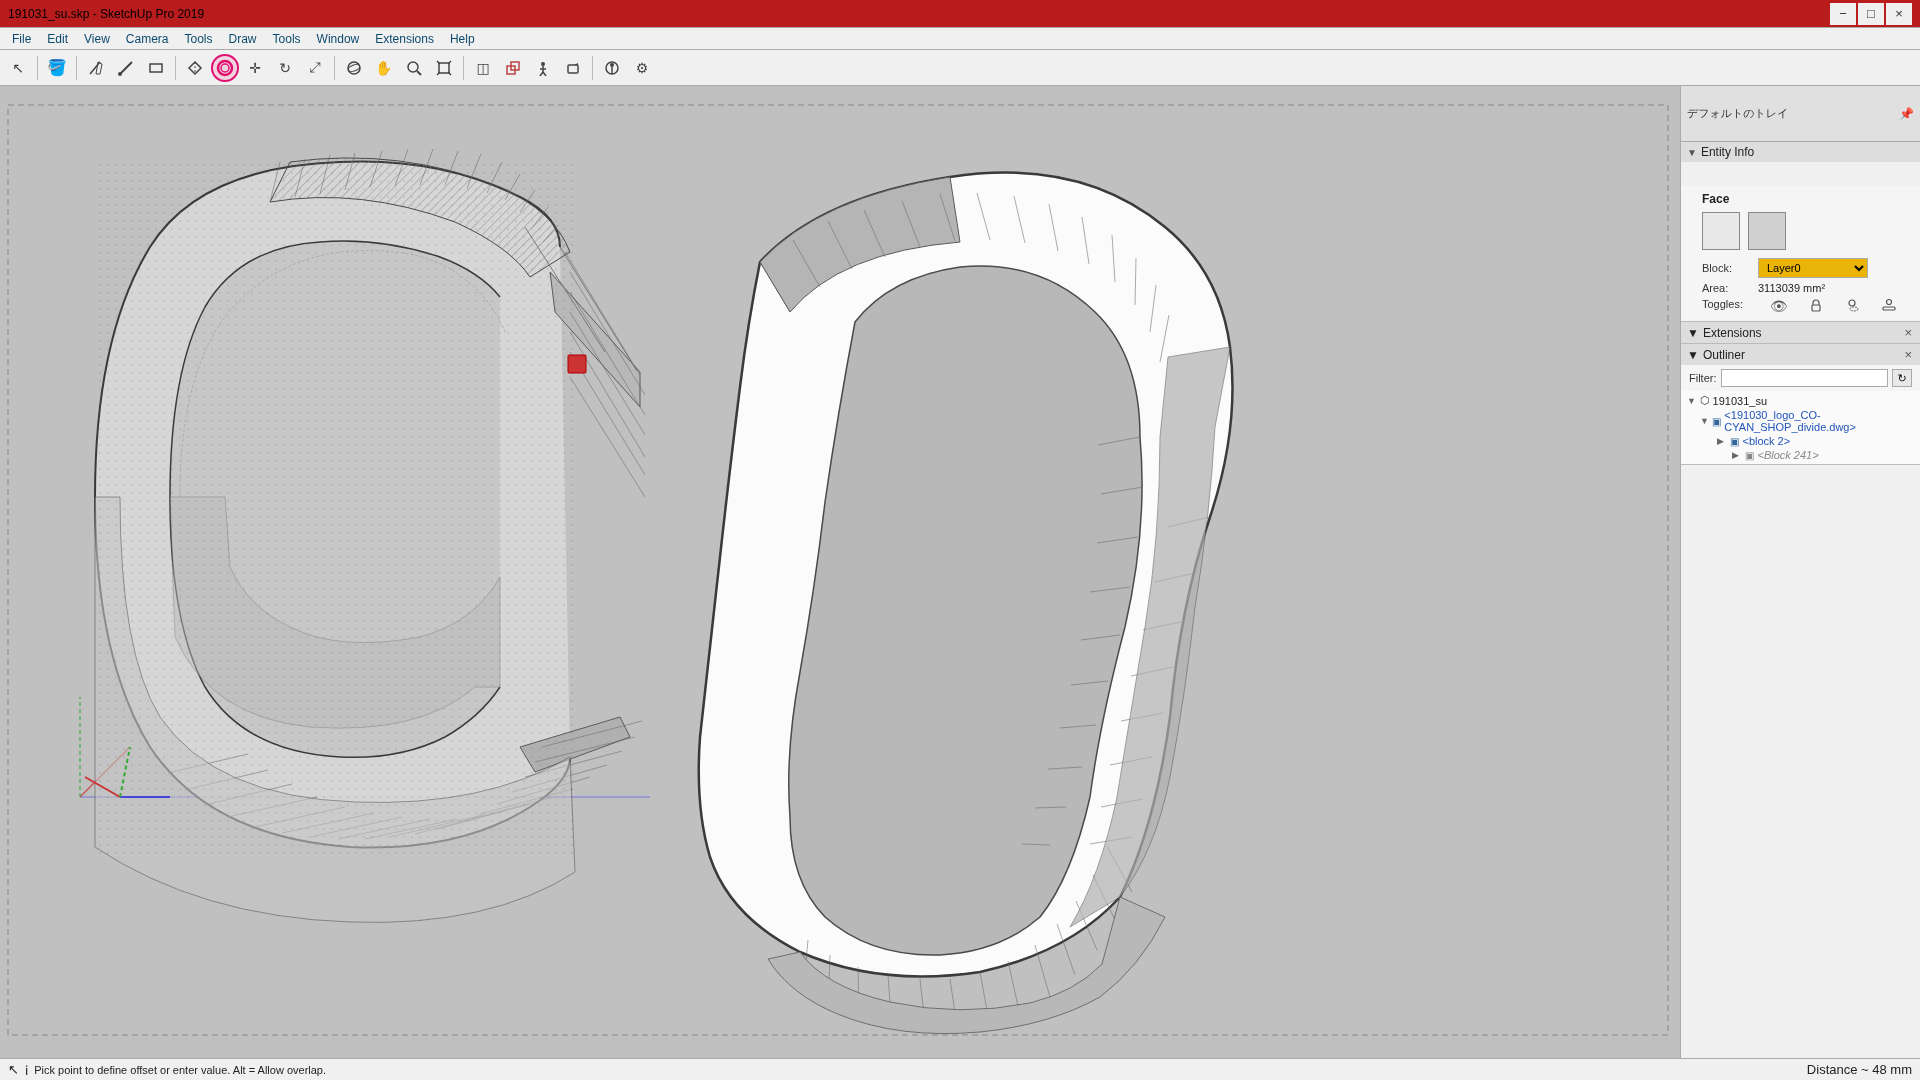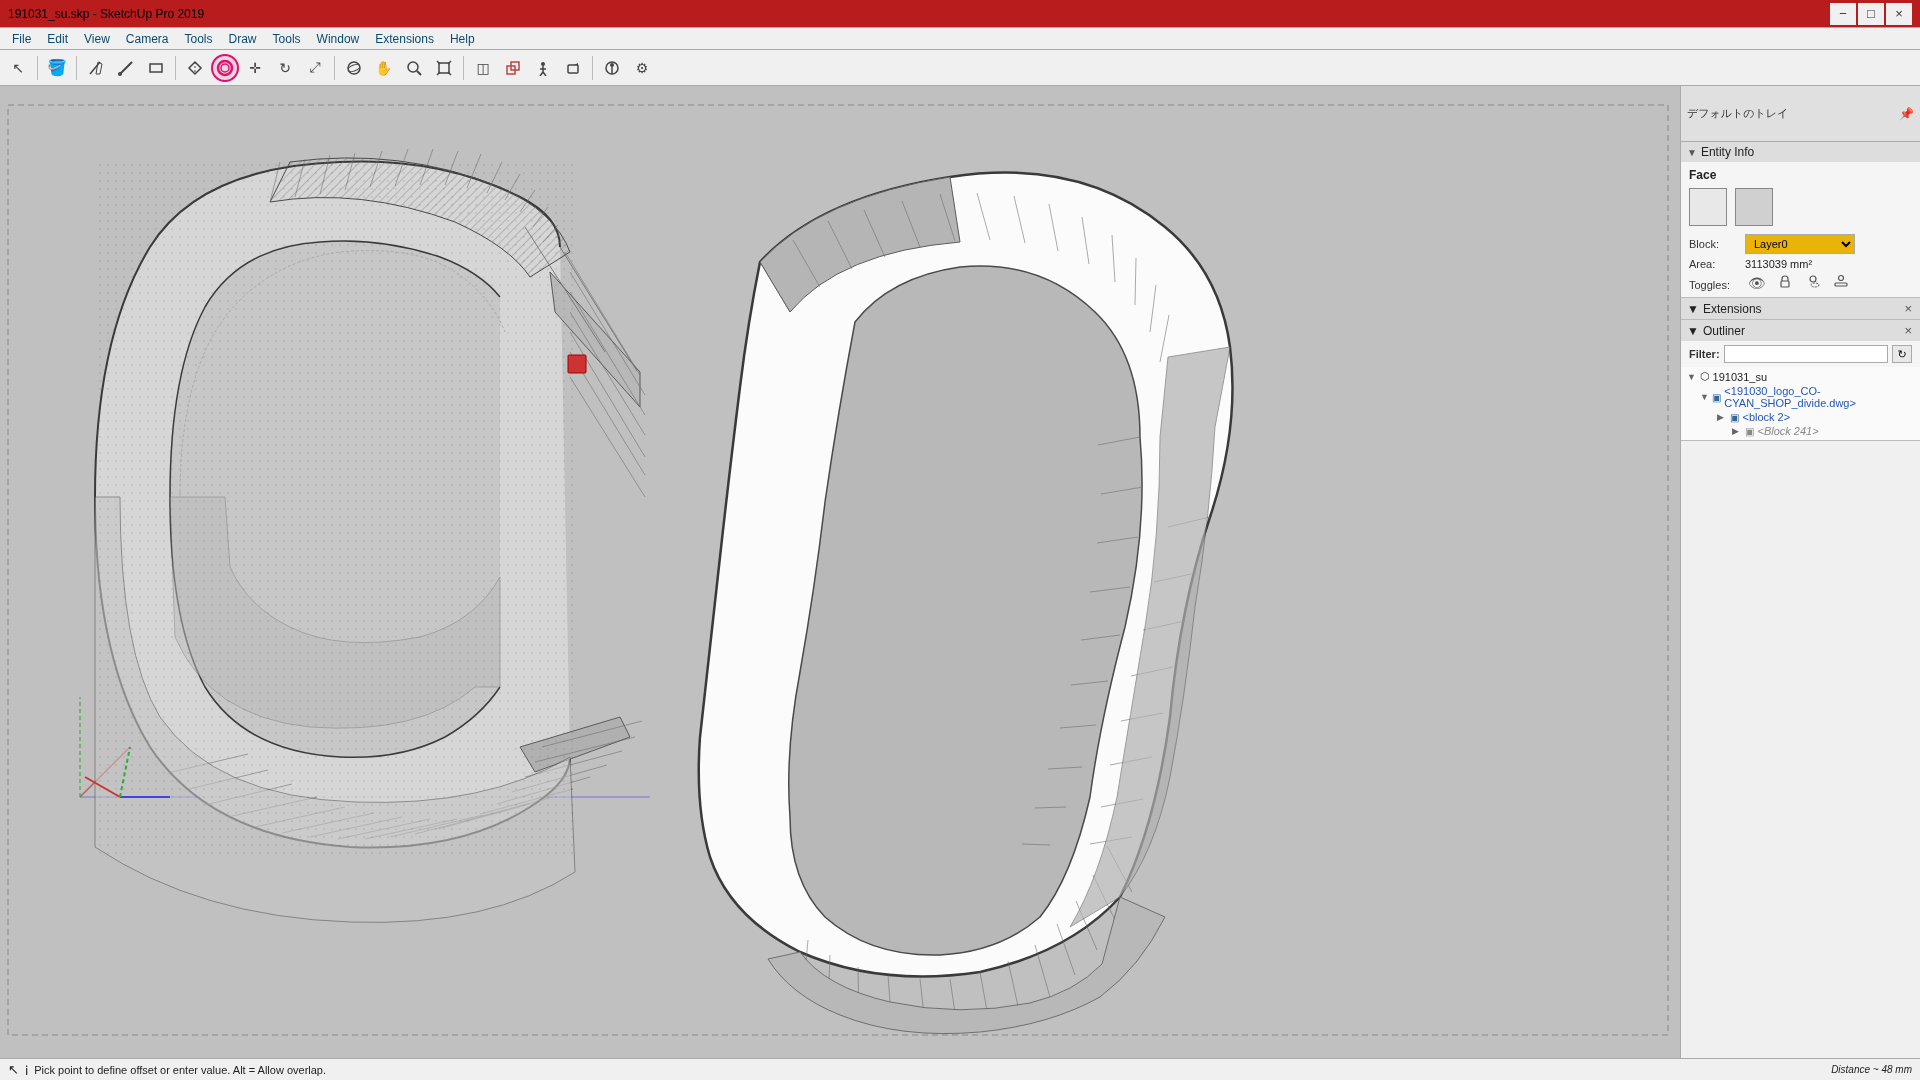--- a/index.html
+++ b/index.html
@@ -74,39 +74,39 @@
     
     .panel-section {
       border-bottom: 1px solid #bbb;
     }
     .panel-section-header {
       background: #ddd; padding: 3px 6px;
       display: flex; align-items: center; gap: 4px;
       cursor: pointer; user-select: none; font-size: 12px; color: #222;
     }
     .panel-section-header .arrow { font-size: 10px; color: #555; }
-    .panel-section-body { padding: 6px 8px; background: #f5f5f5; }
+    .panel-section-body { padding: 6px 21px; background: #f5f5f5; margin-top: 24px; }
 
     .entity-type { font-weight: bold; font-size: 12px; margin-bottom: 6px; color: #222; }
     .color-swatch {
       width: 38px; height: 38px; border: 1px solid #888;
       background: #f0f0f0; cursor: pointer; display: inline-block;
     }
     .color-swatch.light { background: #e8e8e8; }
     .entity-row {
       display: flex; align-items: center; margin-bottom: 4px; gap: 6px;
     }
     .entity-label { font-size: 11px; color: #333; min-width: 50px; }
     .entity-value { font-size: 11px; color: #222; }
     .layer-select {
       font-size: 11px; border: 1px solid #aaa; background: #eab308; padding: 1px 4px;
       min-width: 110px; height: 20px; cursor: pointer;
     }
     .toggles-row {
-      display: flex; align-items: flex-end; gap: 8px; margin-top: 4px;
+      display: flex; align-items: flex-start; gap: 17px; margin-top: 4px;
     }
     .toggle-icon {
       font-size: 14px; cursor: pointer; color: #555; width: 20px; text-align: center;
     }
 
     
     .materials-header {
       background: #ddd; padding: 3px 6px;
       display: flex; align-items: center; justify-content: space-between;
       cursor: pointer; user-select: none; font-size: 12px; color: #222;
@@ -116,21 +116,21 @@
     
     .outliner-header {
       background: #ddd; padding: 3px 6px;
       display: flex; align-items: center; justify-content: space-between;
       cursor: pointer; user-select: none; font-size: 12px; color: #222;
     }
     .outliner-filter-row {
       display: flex; align-items: center; gap: 4px; padding: 4px 8px;
       background: #f5f5f5;
     }
-    .filter-label { font-size: 11px; color: #333; font-weight: bold; }
+    .filter-label { font-size: 11px; color: #333; }
     .filter-input {
       flex: 1; height: 18px; border: 1px solid #aaa; font-size: 11px; padding: 1px 4px;
     }
     .filter-btn {
       width: 20px; height: 18px; font-size: 11px; border: 1px solid #aaa;
       background: #e8e8e8; cursor: pointer; display: flex; align-items: center; justify-content: center;
     }
 
     
     .outliner-tree { padding: 2px 4px; background: #fafafa; }
@@ -147,21 +147,21 @@
 
     
     #status-bar {
       width: 100%; height: 22px; background: #f0f0f0;
       display: flex; align-items: center; justify-content: space-between;
       border-top: 1px solid #aaa; padding: 0 8px;
       position: fixed; bottom: 0; left: 0;
     }
     .status-left { display: flex; align-items: center; gap: 6px; font-size: 11px; color: #222; }
     .status-icon { font-size: 13px; cursor: pointer; }
-    .status-right { font-size: 10px; color: #222; font-style: italic; }
+    .status-right { font-size: 13px; color: #222; }
 
     
     #viewport-svg {
       position: absolute; top: 0; left: 0; width: 100%; height: 100%;
     }
   </style>
 </head>
 <body>
 
 <div id="title-bar">

